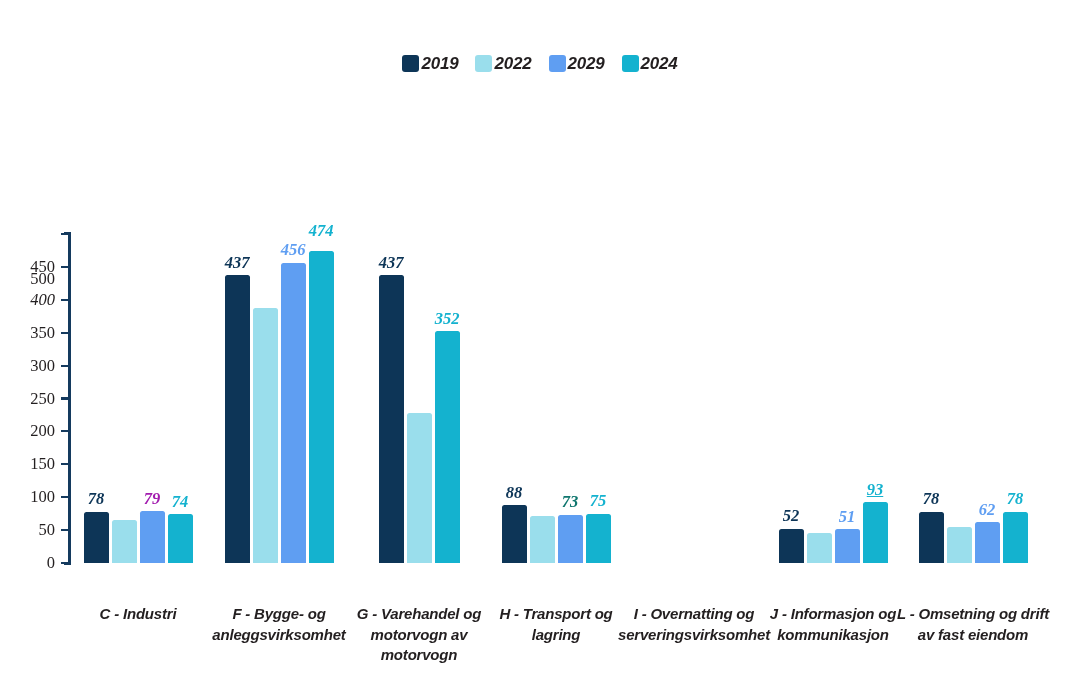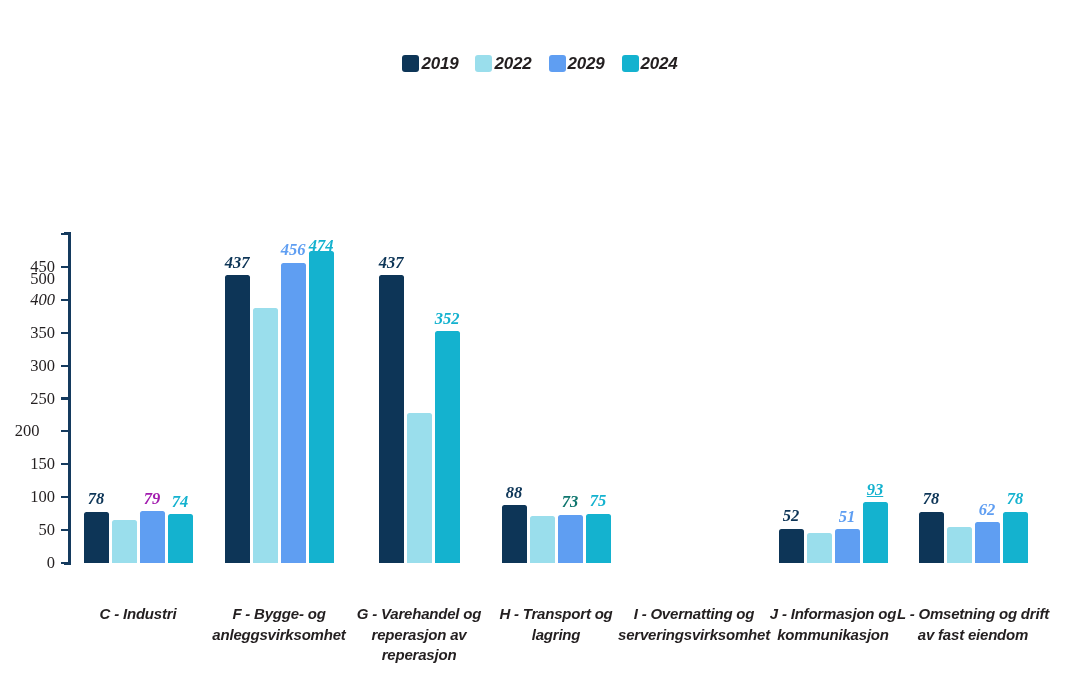--- a/index.html
+++ b/index.html
@@ -175,21 +175,21 @@
       <div class="y-tick-label" style="top: 266.9px;">450</div>
       <div class="y-tick" style="top: 298.7px;"></div>
       <div class="y-tick-label" style="top: 299.8px; font-style: italic;">400</div>
       <div class="y-tick" style="top: 331.6px;"></div>
       <div class="y-tick-label" style="top: 332.7px;">350</div>
       <div class="y-tick" style="top: 364.5px;"></div>
       <div class="y-tick-label" style="top: 365.6px;">300</div>
       <div class="y-tick" style="top: 397.4px;"></div>
       <div class="y-tick-label" style="top: 398.5px;">250</div>
       <div class="y-tick" style="top: 430.3px;"></div>
-      <div class="y-tick-label" style="top: 431.4px; text-align: center;">200</div>
+      <div class="y-tick-label" style="top: 431.4px;">200</div>
       <div class="y-tick" style="top: 463.2px;"></div>
       <div class="y-tick-label" style="top: 464.3px;">150</div>
       <div class="y-tick" style="top: 496.1px;"></div>
       <div class="y-tick-label" style="top: 497.2px;">100</div>
       <div class="y-tick" style="top: 529px;"></div>
       <div class="y-tick-label" style="top: 530.1px;">50</div>
       <div class="y-tick" style="top: 561.9px;"></div>
       <div class="y-tick-label" style="top: 563px;">0</div>
     </div>
 
@@ -218,21 +218,21 @@
         </div>
         <div class="bar-wrap">
           <div class="bar" style="height: 254.646px; background: rgb(154, 222, 236);"></div>
         </div>
         <div class="bar-wrap">
           <div class="bar" style="height: 300.048px; background: rgb(95, 158, 242);"></div>
           <div class="bar-value" style="bottom: 304.048px; color: rgb(95, 158, 242);">456</div>
         </div>
         <div class="bar-wrap">
           <div class="bar" style="height: 311.892px; background: rgb(20, 178, 207);"></div>
-          <div class="bar-value" style="bottom: 309px; color: rgb(20, 178, 207);">474</div>
+          <div class="bar-value" style="bottom: 324px; color: rgb(20, 178, 207);">474</div>
         </div>
       </div>
       <div class="group" style="left: 295px; width: 112px; gap: 3px;">
         <div class="bar-wrap">
           <div class="bar" style="height: 287.546px; background: rgb(13, 53, 87);"></div>
           <div class="bar-value" style="bottom: 291.546px; color: rgb(13, 53, 87);">437</div>
         </div>
         <div class="bar-wrap">
           <div class="bar" style="height: 150.024px; background: rgb(154, 222, 236);"></div>
         </div>
@@ -290,20 +290,20 @@
         <div class="bar-wrap">
           <div class="bar" style="height: 51.324px; background: rgb(20, 178, 207);"></div>
           <div class="bar-value" style="bottom: 55.324px; color: rgb(20, 178, 207);">78</div>
         </div>
       </div>
     </div>
 
   <div id="cat-labels">
       <div class="cat-label" style="width: 150px; left: 63px;">C - Industri</div>
       <div class="cat-label" style="width: 160px; left: 199px;">F - Bygge- og anleggsvirksomhet</div>
-      <div class="cat-label" style="width: 150px; left: 344px;">G - Varehandel og reperasjon av reperasjon</div>
+      <div class="cat-label" style="width: 150px; left: 344px;">G - Varehandel og motorvogn av motorvogn</div>
       <div class="cat-label" style="width: 150px; left: 481px;">H - Transport og lagring</div>
       <div class="cat-label" style="width: 165px; left: 611.5px;">I - Overnatting og serveringsvirksomhet</div>
       <div class="cat-label" style="width: 150px; left: 758px;">J - Informasjon og kommunikasjon</div>
       <div class="cat-label" style="width: 160px; left: 893px;">L - Omsetning og drift av fast eiendom</div>
     </div>
 
 </div>
 
 </body></html>

